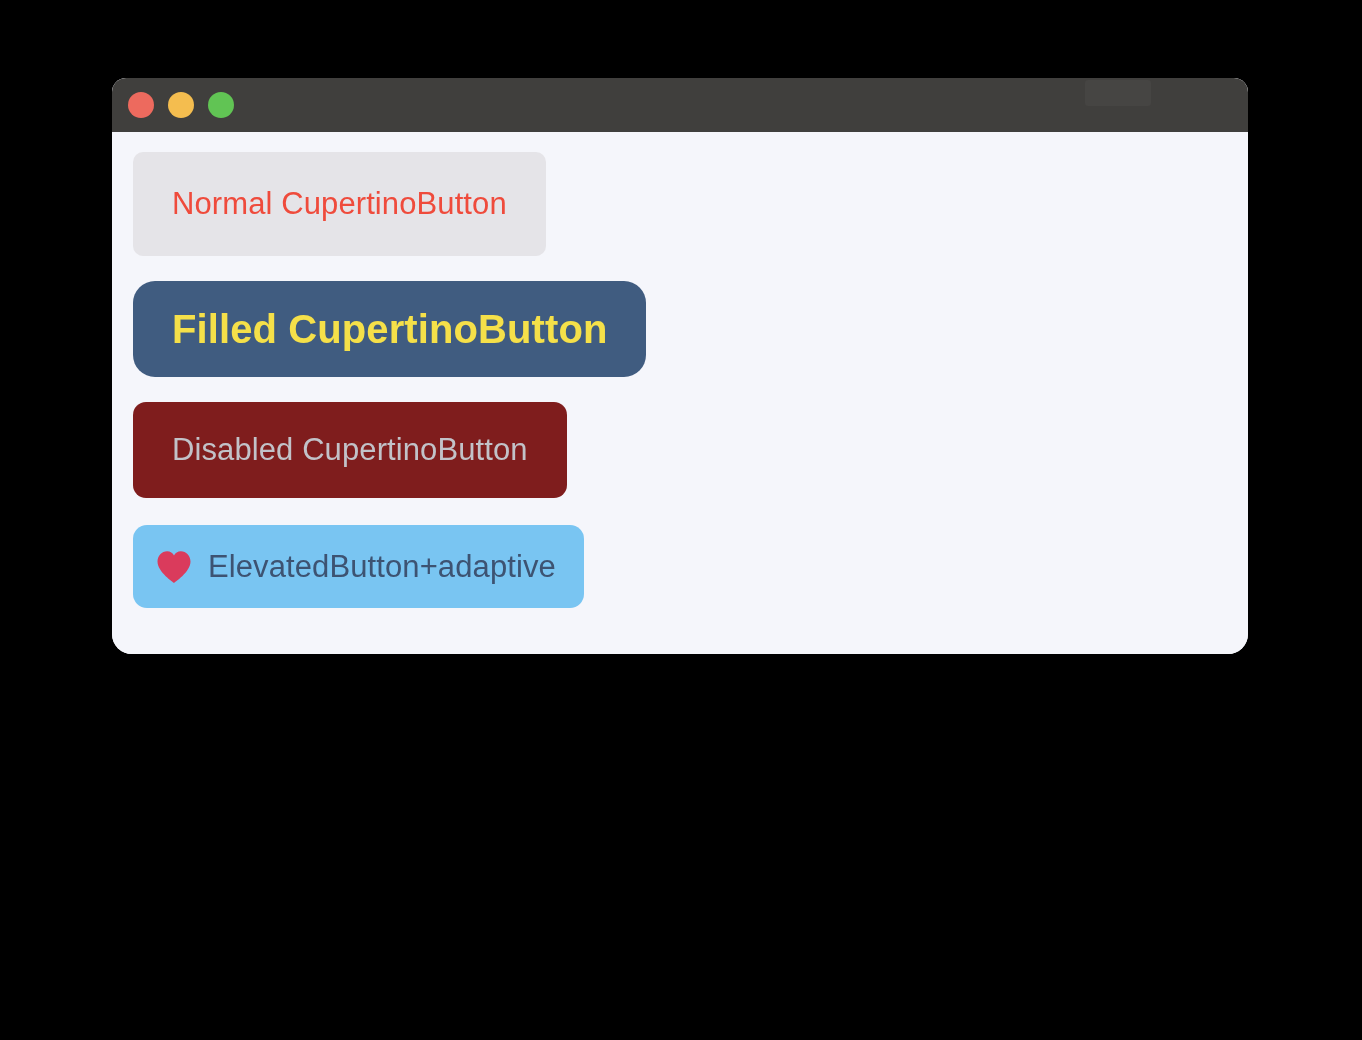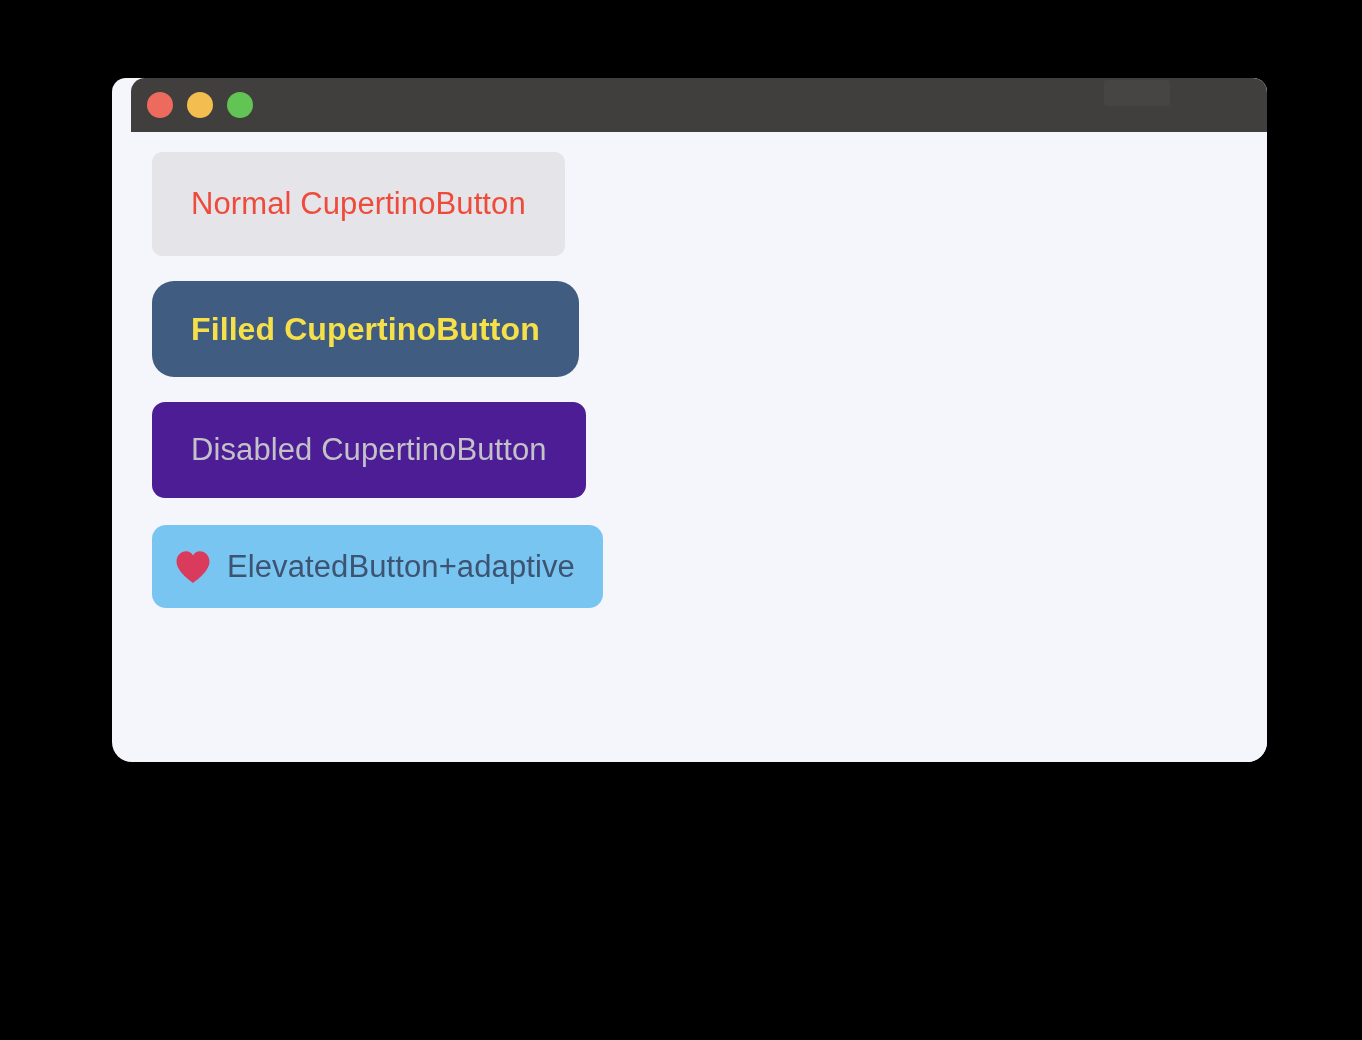--- a/index.html
+++ b/index.html
@@ -22,25 +22,24 @@
     height: 1040px;
     background: #000000;
   }
 
   
   .window {
     position: absolute;
     left: 112px;
     top: 78px;
     width: 1136px;
-    height: 684px;
+    height: 576px;
     border-radius: 14px 14px 20px 20px;
     overflow: hidden;
     background: #f5f6fb;
-    padding-left: 19px;
   }
 
   .titlebar {
     position: relative;
     height: 54px;
     background: #403f3d;
     border-radius: 14px 14px 0 0;
     display: flex;
     align-items: center;
     box-sizing: border-box;
@@ -109,31 +108,31 @@
     letter-spacing: 0.1px;
     margin-bottom: 25px;
   }
 
   .btn-filled {
     height: 96px;
     padding: 0 39px;
     border-radius: 22px;
     background: #405c80;
     color: #f5e049;
-    font-size: 32px;
+    font-size: 40px;
     font-weight: 700;
     letter-spacing: 0.1px;
     margin-bottom: 25px;
   }
 
   .btn-disabled {
     height: 96px;
     padding: 0 39px;
     border-radius: 13px;
-    background: #4c1d95;
+    background: #7f1d1d;
     color: #c2c2c8;
     font-size: 31px;
     font-weight: 400;
     letter-spacing: 0.1px;
     margin-bottom: 27px;
     cursor: default;
     justify-content: center;
   }
 
   .btn-elevated {

